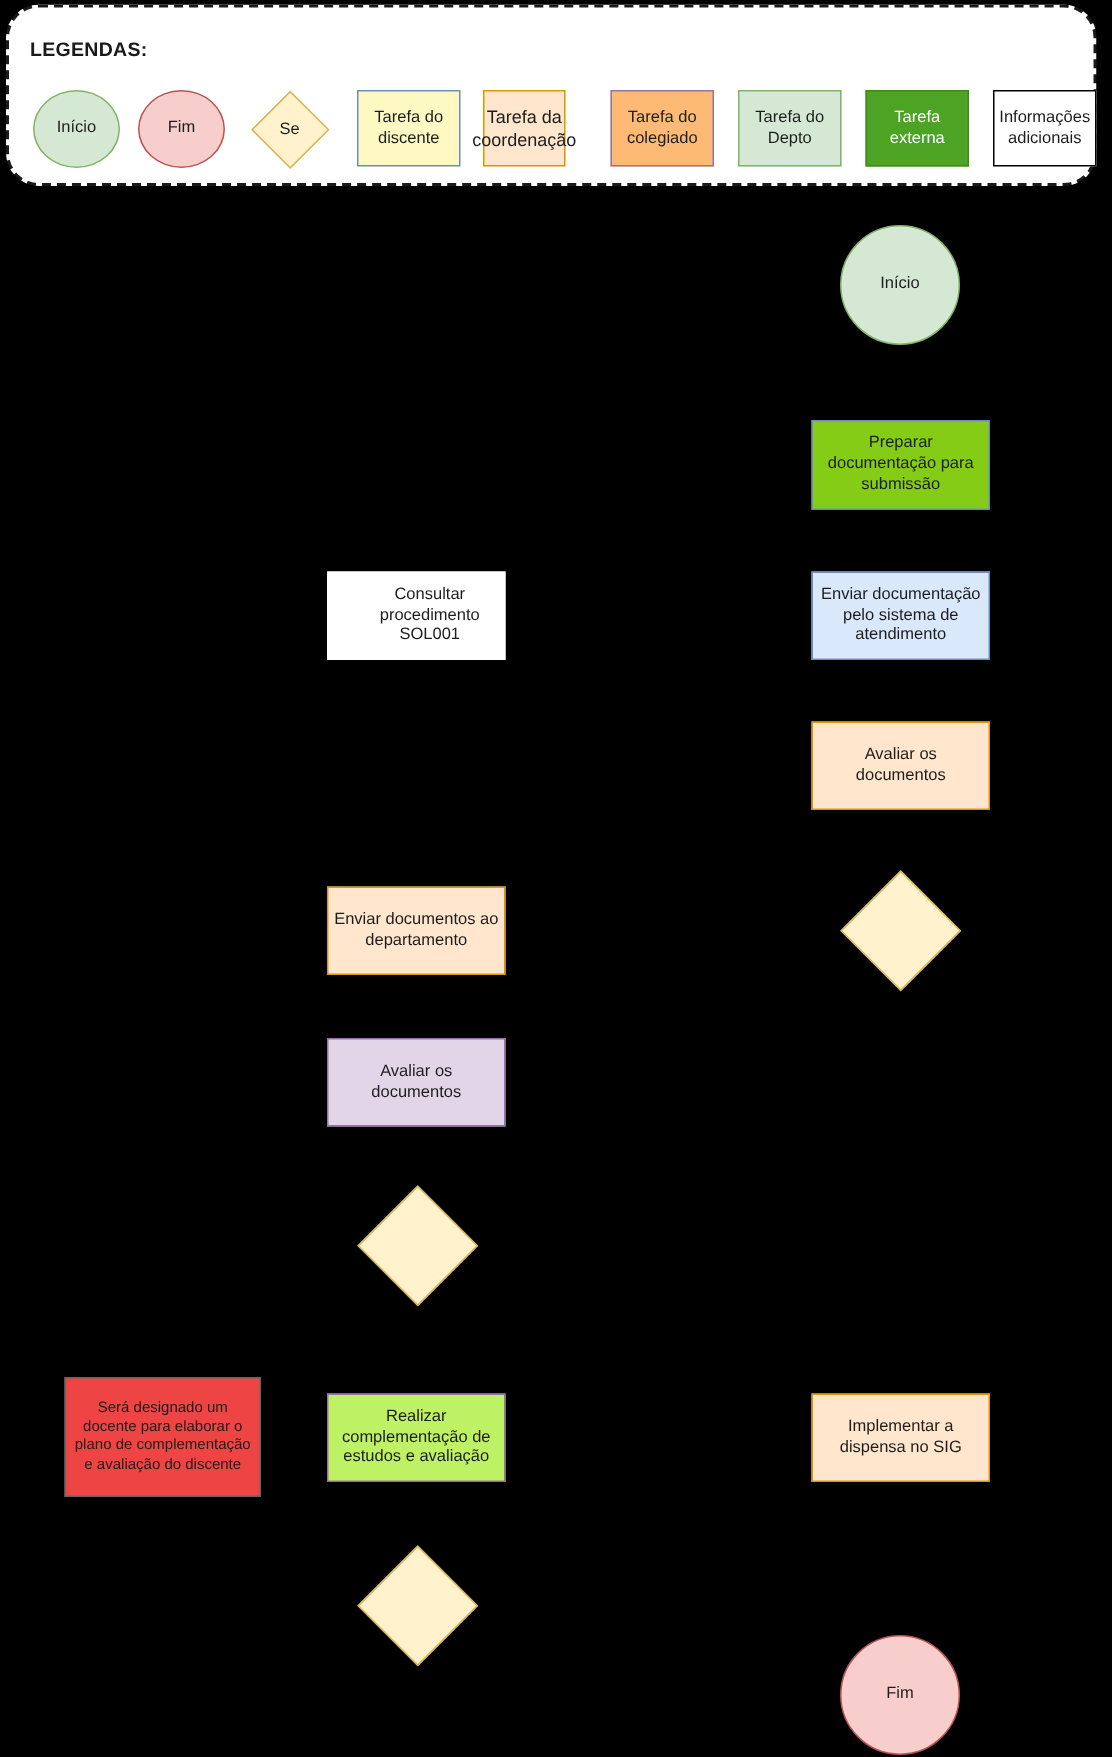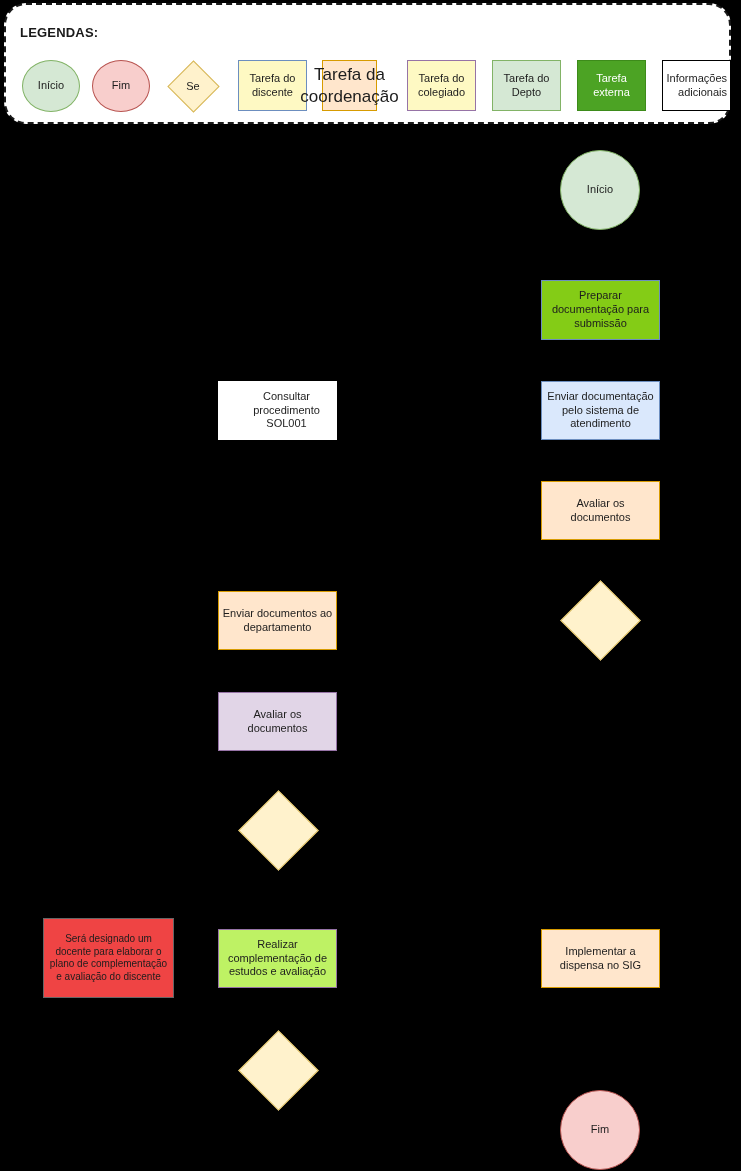--- a/index.html
+++ b/index.html
@@ -91,25 +91,25 @@
 <div id="canvas">
 
   <div class="legend-panel">
     <div class="legend-title">LEGENDAS:</div>
     <div class="legend-items" id="legend-items">
         <div class="node ellipse" style="left: 16px; top: 55px; width: 58px; height: 52px; background: rgb(213, 232, 212); border: 1px solid rgb(130, 179, 102); color: rgb(29, 29, 29); font-size: 11px;">Início</div>
         <div class="node ellipse" style="left: 86px; top: 55px; width: 58px; height: 52px; background: rgb(248, 206, 204); border: 1px solid rgb(184, 84, 80); color: rgb(29, 29, 29); font-size: 11px;">Fim</div>
         <div class="diamond-node" style="left: 168.5px; top: 62.5px; width: 37px; height: 37px; background: rgb(255, 242, 204); border: 1px solid rgb(214, 182, 86);"></div>
         <div class="diamond-label" style="left: 160px; top: 55px; width: 54px; height: 52px; color: rgb(29, 29, 29); font-size: 11px;">Se</div>
         <div class="node" style="left: 232px; top: 55px; width: 69px; height: 51px; background: #fef9c3; border: 1px solid rgb(108, 142, 191); color: rgb(29, 29, 29); font-size: 11px;">Tarefa do discente</div>
-        <div class="node" style="left: 316px; top: 55px; width: 55px; height: 51px; background: rgb(255, 230, 204); border: 1px solid rgb(215, 155, 0); color: rgb(29, 29, 29); font-size: 17px;">Tarefa da coordenação</div>
-        <div class="node" style="left: 401px; top: 55px; width: 69px; height: 51px; background: #fef9c3; border: 1px solid rgb(150, 115, 166); color: rgb(29, 29, 29); font-size: 11px;">Tarefa do colegiado</div>
+        <div class="node" style="left: 316px; top: 55px; width: 55px; height: 51px; background: rgb(255, 230, 204); border: 1px solid rgb(215, 155, 0); color: rgb(29, 29, 29); font-size: 12px;">Tarefa da coordenação</div>
+        <div class="node" style="left: 401px; top: 55px; width: 69px; height: 51px; background: #fdba74; border: 1px solid rgb(150, 115, 166); color: rgb(29, 29, 29); font-size: 11px;">Tarefa do colegiado</div>
         <div class="node" style="left: 486px; top: 55px; width: 69px; height: 51px; background: rgb(213, 232, 212); border: 1px solid rgb(130, 179, 102); color: rgb(29, 29, 29); font-size: 11px;">Tarefa do Depto</div>
         <div class="node" style="left: 571px; top: 55px; width: 69px; height: 51px; background: rgb(76, 163, 36); border: 1px solid rgb(61, 139, 26); color: rgb(255, 255, 255); font-size: 11px;">Tarefa externa</div>
-        <div class="node" style="left: 656px; top: 55px; width: 69px; height: 51px; background: rgb(255, 255, 255); border: 1px solid rgb(0, 0, 0); color: rgb(29, 29, 29); font-size: 11px; text-align: right;">Informações adicionais</div>
+        <div class="node" style="left: 656px; top: 55px; width: 69px; height: 51px; background: rgb(255, 255, 255); border: 1px solid rgb(0, 0, 0); color: rgb(29, 29, 29); font-size: 11px;">Informações adicionais</div>
       </div>
   </div>
 
   <div id="flow-layer">
       <div class="node ellipse" style="left: 560px; top: 150px; width: 80px; height: 80px; background: rgb(213, 232, 212); border: 1px solid rgb(130, 179, 102); color: rgb(29, 29, 29); font-size: 11px;">Início</div>
       <div class="node" style="left: 541px; top: 280px; width: 119px; height: 60px; background: #84cc16; border: 1px solid rgb(108, 142, 191); color: rgb(29, 29, 29); font-size: 11px;">Preparar documentação para submissão</div>
       <div class="node" style="left: 218px; top: 381px; width: 119px; height: 59px; background: rgb(255, 255, 255); border: 1px solid rgb(255, 255, 255); color: rgb(29, 29, 29); font-size: 11px; padding-left: 21px;">Consultar procedimento SOL001</div>
       <div class="node" style="left: 541px; top: 381px; width: 119px; height: 59px; background: rgb(218, 232, 252); border: 1px solid rgb(108, 142, 191); color: rgb(29, 29, 29); font-size: 11px;">Enviar documentação pelo sistema de atendimento</div>
       <div class="node" style="left: 541px; top: 481px; width: 119px; height: 59px; background: rgb(255, 230, 204); border: 1px solid rgb(215, 155, 0); color: rgb(29, 29, 29); font-size: 11px;">Avaliar os documentos</div>
       <div class="diamond-node" style="left: 571.5px; top: 591.5px; width: 57px; height: 57px; background: rgb(255, 242, 204); border: 1px solid rgb(214, 182, 86);"></div>

